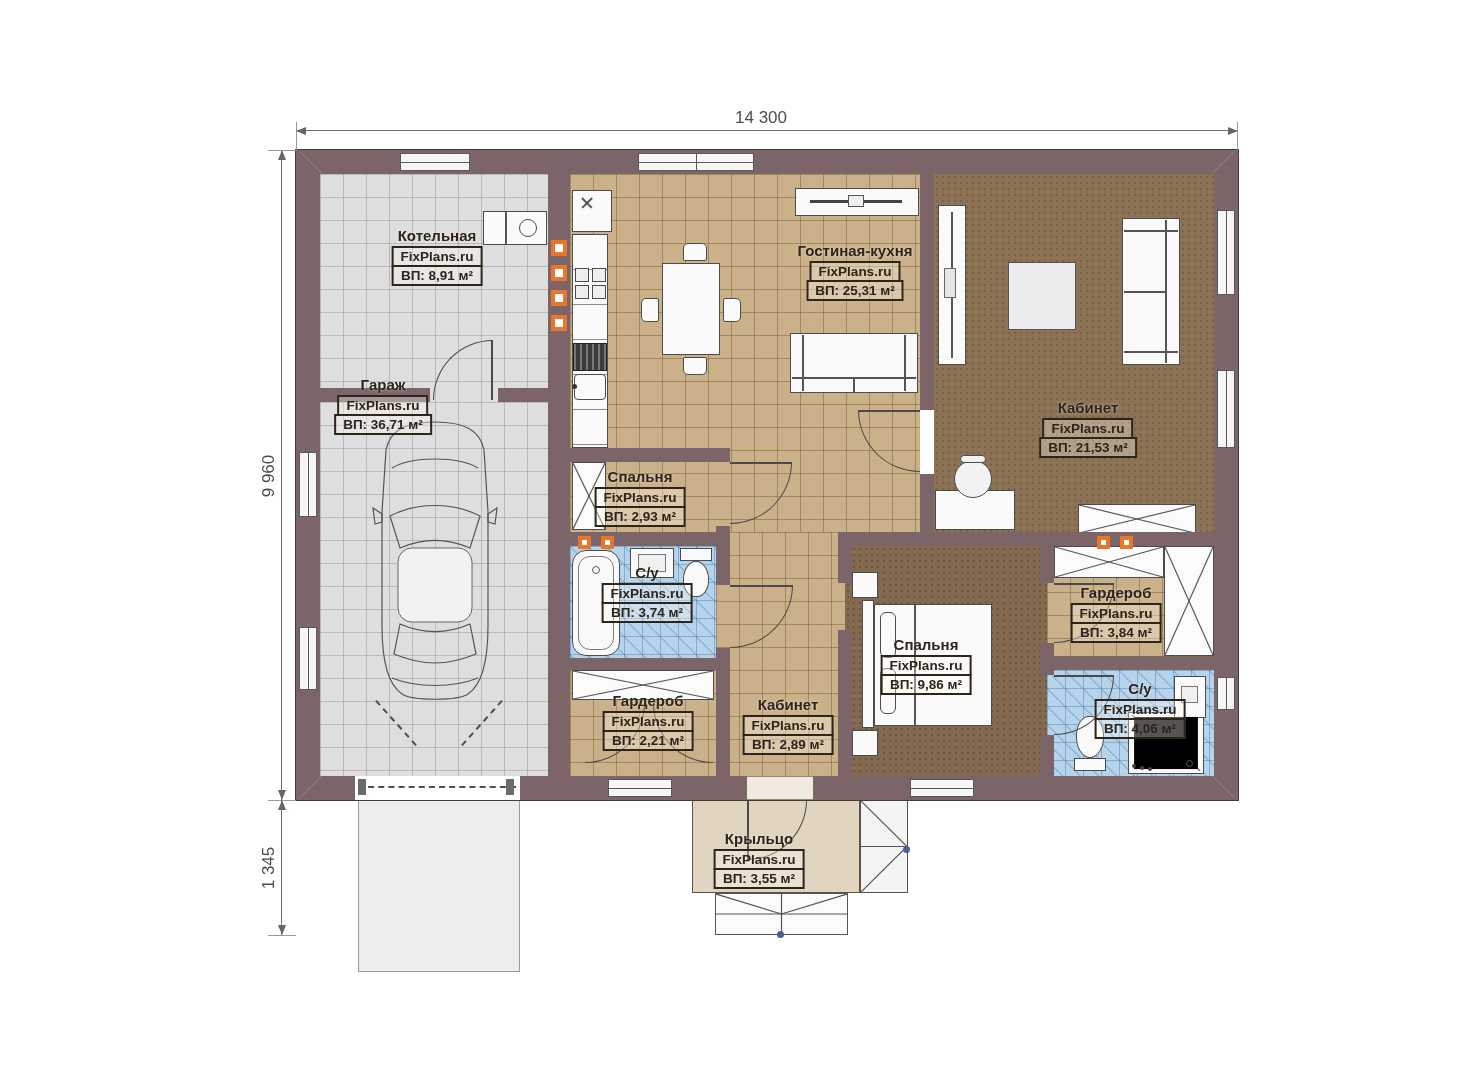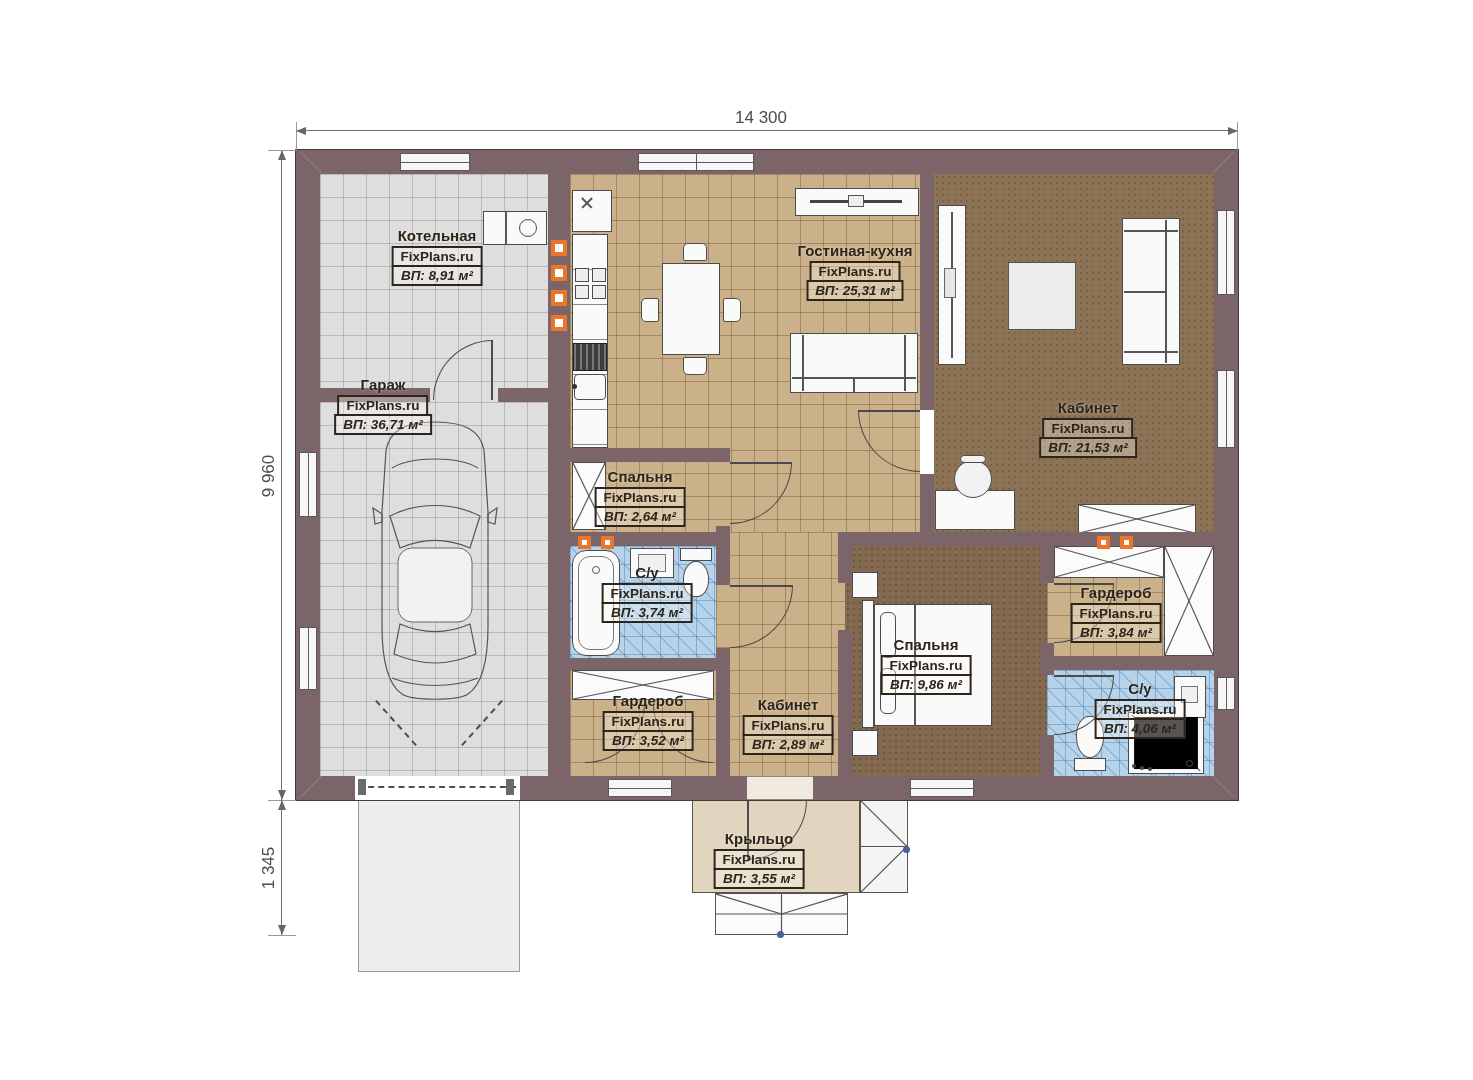--- a/index.html
+++ b/index.html
@@ -50,21 +50,21 @@
   
   .xwrap{position:absolute;background:#fbfbfb;border:1.5px solid #4c4c4c;z-index:5;box-sizing:border-box;}
   .xwrap svg{position:absolute;left:0;top:0;width:100%;height:100%;}
   .xwrap line{stroke:#5a5a5a;stroke-width:1.2;vector-effect:non-scaling-stroke;}
   
   .rlabel{position:absolute;transform:translateX(-50%);text-align:center;z-index:30;color:#2d241b;}
   .rlabel .t{font-weight:bold;font-size:15px;white-space:nowrap;margin-bottom:2px;
              text-shadow:0 0 3px rgba(255,255,255,.55);}
   .rlabel .bx{display:block;margin:0 auto;border:2px solid #2d241b;background:rgba(252,248,240,.34);
               font-weight:bold;font-size:13.5px;padding:1px 7px;white-space:nowrap;width:max-content;}
-  .rlabel .bx + .bx{margin-top:-2px;font-style:italic;}
+  .rlabel .bx + .bx{margin-top:-2px;}
   
   .dline{position:absolute;background:#6e6e6e;z-index:40;}
   .ext{position:absolute;background:#9a9a9a;z-index:40;}
   .dimtext{position:absolute;font-size:17px;color:#4c4c4c;z-index:40;white-space:nowrap;}
   .vertText{transform:rotate(-90deg);transform-origin:center;}
   .ar{position:absolute;width:0;height:0;z-index:41;}
   .ar-l{border-top:4px solid transparent;border-bottom:4px solid transparent;border-right:10px solid #666;}
   .ar-r{border-top:4px solid transparent;border-bottom:4px solid transparent;border-left:10px solid #666;}
   .ar-u{border-left:4px solid transparent;border-right:4px solid transparent;border-bottom:10px solid #666;}
   .ar-d{border-left:4px solid transparent;border-right:4px solid transparent;border-top:10px solid #666;}
@@ -315,31 +315,31 @@
     <span class="bx">ВП: 25,31 м²</span>
   </div>
   <div class="rlabel" style="left:1088px;top:399px;">
     <div class="t">Кабинет</div>
     <span class="bx">FixPlans.ru</span>
     <span class="bx">ВП: 21,53 м²</span>
   </div>
   <div class="rlabel" style="left:640px;top:468px;">
     <div class="t">Спальня</div>
     <span class="bx">FixPlans.ru</span>
-    <span class="bx">ВП: 2,64 м²</span>
+    <span class="bx">ВП: 2,93 м²</span>
   </div>
   <div class="rlabel" style="left:647px;top:564px;">
     <div class="t">С/у</div>
     <span class="bx">FixPlans.ru</span>
     <span class="bx">ВП: 3,74 м²</span>
   </div>
   <div class="rlabel" style="left:648px;top:692px;">
     <div class="t">Гардероб</div>
     <span class="bx">FixPlans.ru</span>
-    <span class="bx">ВП: 3,52 м²</span>
+    <span class="bx">ВП: 2,21 м²</span>
   </div>
   <div class="rlabel" style="left:788px;top:696px;">
     <div class="t">Кабинет</div>
     <span class="bx">FixPlans.ru</span>
     <span class="bx">ВП: 2,89 м²</span>
   </div>
   <div class="rlabel" style="left:926px;top:636px;">
     <div class="t">Спальня</div>
     <span class="bx">FixPlans.ru</span>
     <span class="bx">ВП: 9,86 м²</span>

